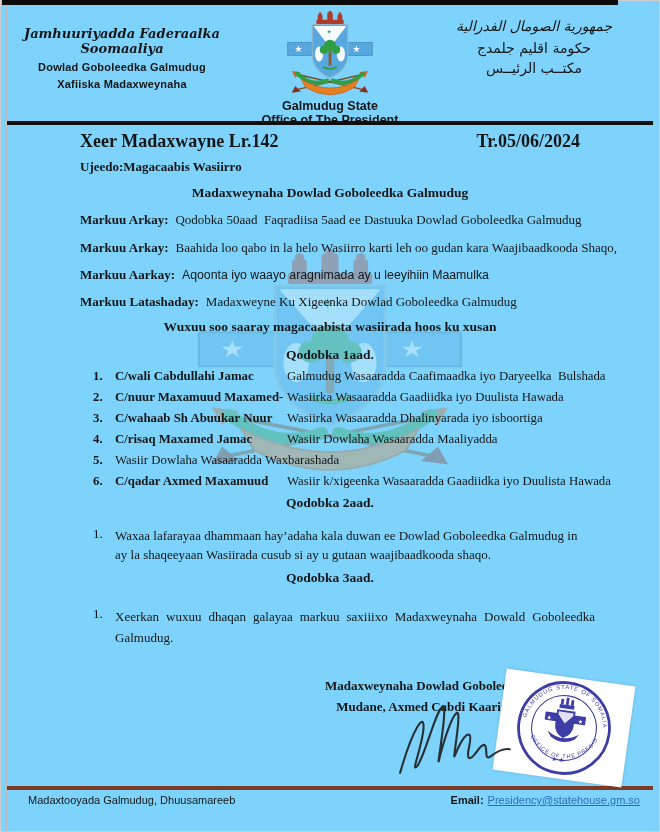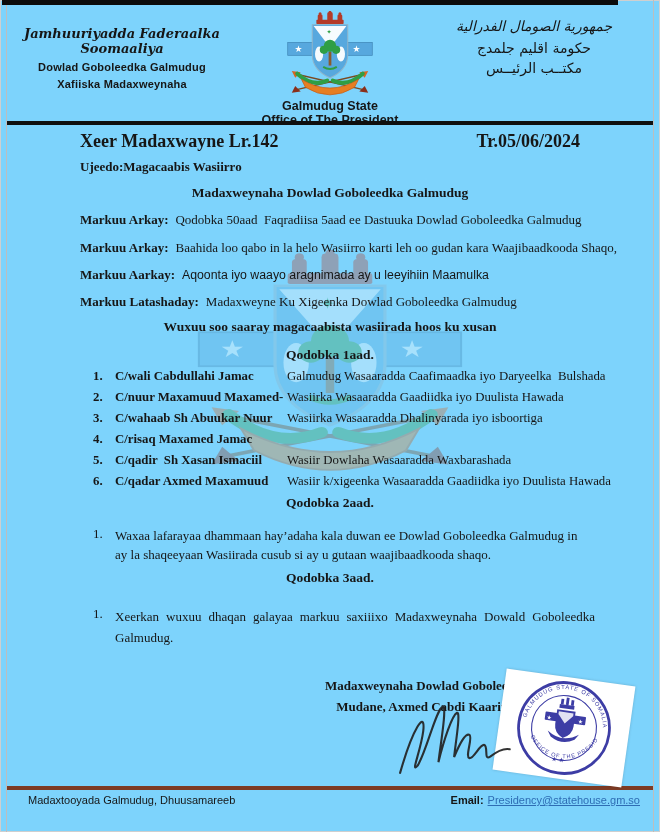--- a/index.html
+++ b/index.html
@@ -174,24 +174,24 @@
       <span class="role">Wasiirka Wasaaradda Gaadiidka iyo Duulista Hawada</span>
     </div>
   <div class="apt a2">
       <span class="num">3.</span>
       <span class="name">C/wahaab Sh Abuukar Nuur</span>
       <span class="role">Wasiirka Wasaaradda Dhalinyarada iyo isboortiga</span>
     </div>
   <div class="apt a3">
       <span class="num">4.</span>
       <span class="name">C/risaq Maxamed Jamac</span>
+      <span class="role">Wasiir Dowlaha Wasaaradda Maaliyadda</span>
     </div>
   <div class="apt a4">
       <span class="num">5.</span>
-      <span class="name">C/qadir  Sh Xasan Ismaciil</span>
       <span class="role">Wasiir Dowlaha Wasaaradda Waxbarashada</span>
     </div>
   <div class="apt a5">
       <span class="num">6.</span>
       <span class="name">C/qadar Axmed Maxamuud</span>
       <span class="role">Wasiir k/xigeenka Wasaaradda Gaadiidka iyo Duulista Hawada</span>
     </div>
 
   <div class="center-line q2">Qodobka 2aad.</div>
   <div class="pnum p2n">1.</div>

